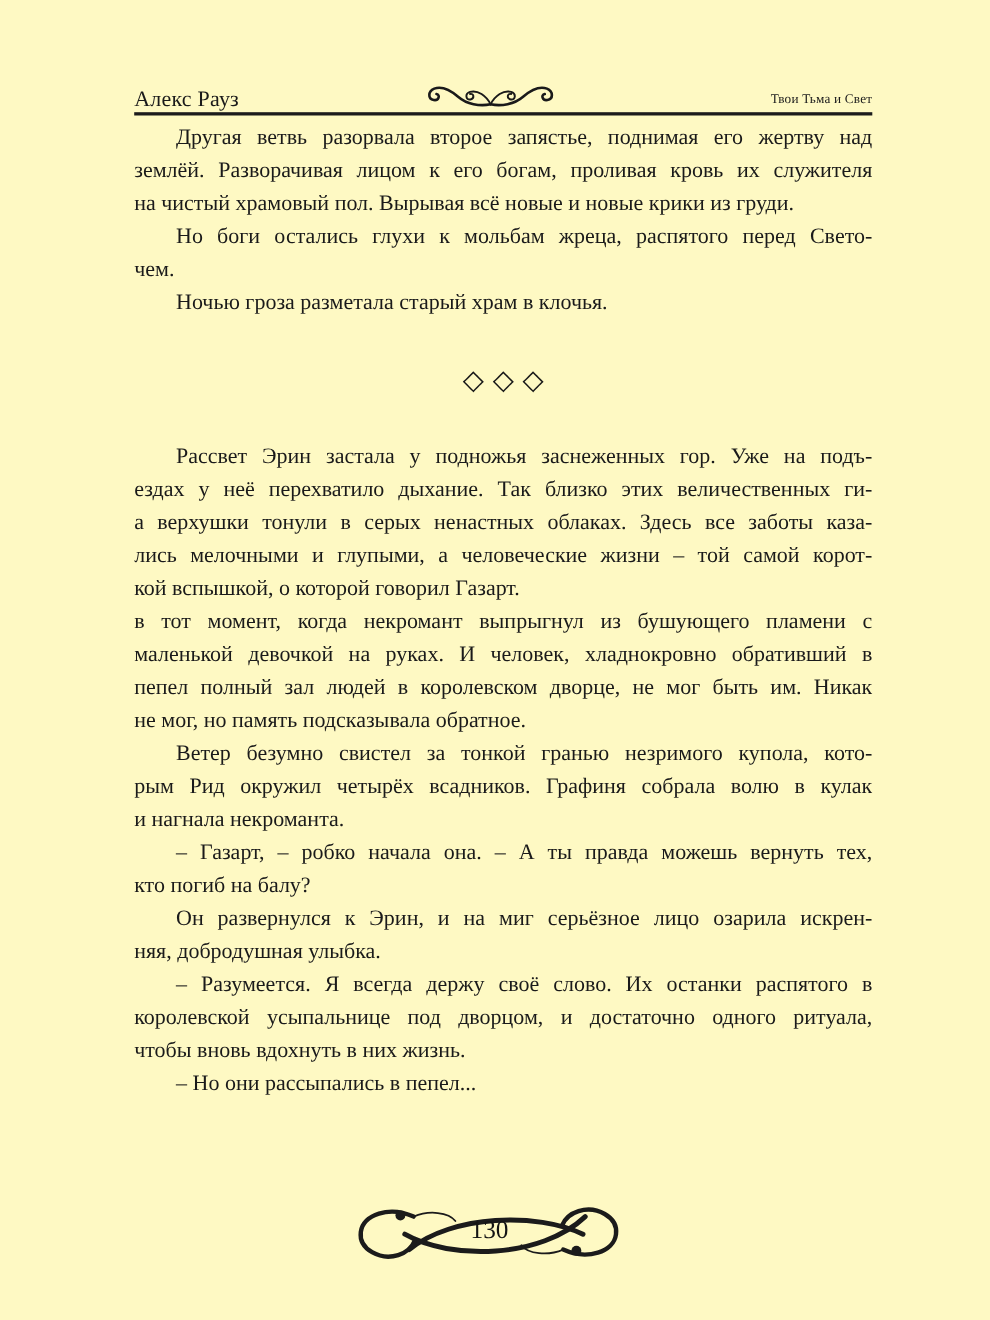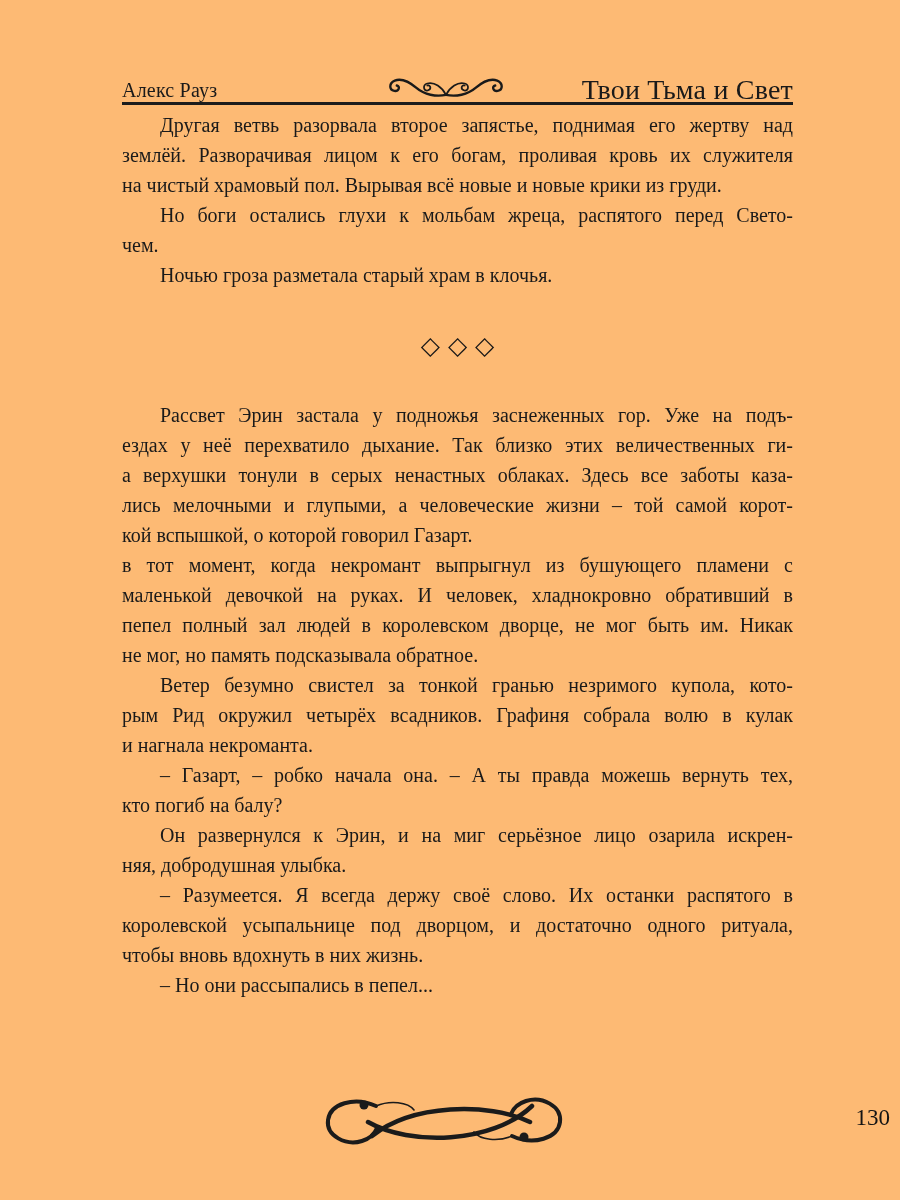--- a/index.html
+++ b/index.html
@@ -1,32 +1,32 @@
 <!DOCTYPE html>
 <html><head>
 <meta charset="utf-8">
 <style>
   html, body { margin: 0; padding: 0; background: #e8e8e8; }
   #page {
     position: relative;
     width: 900px;
     height: 1200px;
-    background: #fdba74;
+    background: #fef9c3;
     font-family: "Liberation Serif", "DejaVu Serif", serif;
     color: #1a1a1a;
     overflow: hidden;
   }
   
   .hdr-author {
     position: absolute; left: 122px; top: 79px;
     font-size: 20px; line-height: 22px; letter-spacing: 0.2px;
   }
   .hdr-title {
     position: absolute; right: 107px; top: 79px;
-    font-size: 28px; line-height: 22px; letter-spacing: 0.2px;
+    font-size: 12px; line-height: 22px; letter-spacing: 0.2px;
   }
   .hdr-rule {
     position: absolute; left: 122px; top: 102px;
     width: 671px; height: 2.5px; background: #1c1c1c;
   }
   .hdr-ornament {
     position: absolute; left: 381px; top: 68px;
     width: 130px; height: 34px;
   }
   
@@ -49,21 +49,21 @@
     letter-spacing: 8px; text-indent: 8px;
     color: #161616;
   }
   
   .ftr-flourish {
     position: absolute; left: 314px; top: 1092px;
     width: 260px; height: 58px;
   }
   .ftr-pagenum {
     position: absolute; left: 0; right: 10px; top: 1105px;
-    text-align: right; font-size: 23px; line-height: 26px;
+    text-align: center; font-size: 23px; line-height: 26px;
     color: #141414;
   }
 </style>
 </head>
 <body>
 
 <div id="page">
 
   <div class="hdr-author">Алекс Рауз</div>
 

